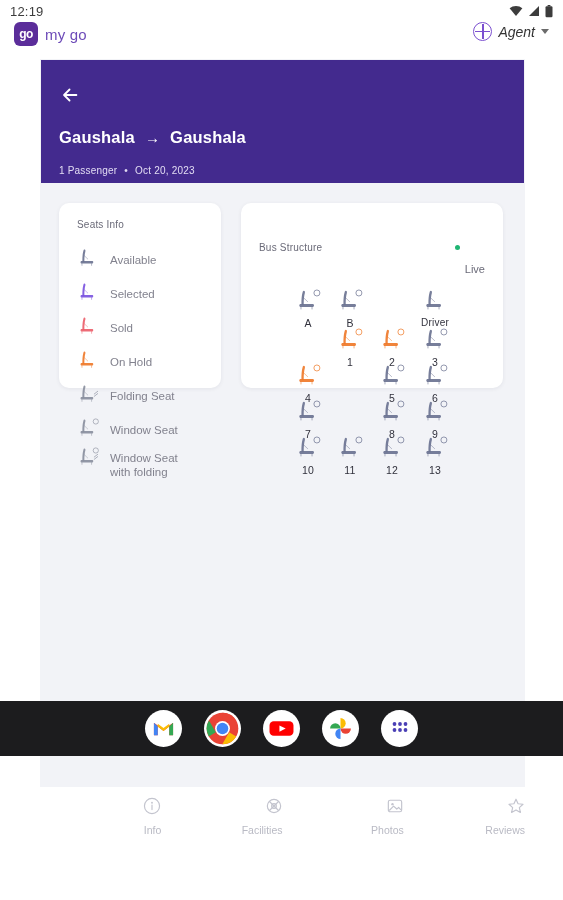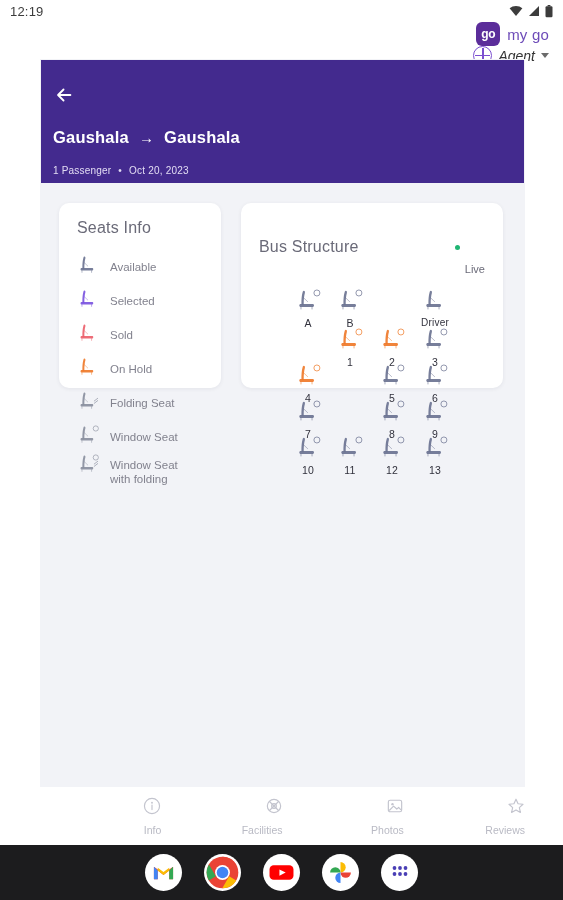--- a/index.html
+++ b/index.html
@@ -8,21 +8,21 @@
     width: 563px;
     height: 900px;
     overflow: hidden;
     background: #ffffff;
     font-family: "Liberation Sans", sans-serif;
   }
 
   #screen {
     position: relative;
     width: 563px;
-    height: 900px;
+    height: 756px;
     background: #ffffff;
   }
 
   
   .statusbar {
     position: absolute;
     top: 0; left: 0;
     width: 563px; height: 22px;
     background: #ffffff;
     display: flex;
@@ -41,24 +41,23 @@
     gap: 5px;
   }
 
   
   .appbar {
     position: absolute;
     top: 22px; left: 0;
     width: 563px; height: 37px;
     background: #ffffff;
     display: flex;
-    align-items: flex-end;
+    align-items: flex-start;
     justify-content: space-between;
     padding: 0 14px;
-    flex-direction: column;
   }
   .brand { display: flex; align-items: center; gap: 7px; }
   .brand-logo {
     width: 24px; height: 24px;
     border-radius: 6px;
     background: #5b2d9a;
     display: flex;
     align-items: center;
     justify-content: center;
     color: #ffffff;
@@ -101,21 +100,21 @@
     width: 485px; height: 786px;
     background: #f2f3f7;
   }
 
   
   .trip-header {
     position: absolute;
     top: 1px; left: 1px;
     width: 483px; height: 123px;
     background: #432a8e;
-    padding: 24px 18px 0 12px;
+    padding: 24px 18px 0 18px;
   }
   .back-arrow {
     width: 22px; height: 22px;
     cursor: pointer;
   }
   .route {
     margin-top: 18px;
     display: flex;
     align-items: center;
     gap: 10px;
@@ -137,21 +136,21 @@
   .card {
     position: absolute;
     background: #ffffff;
     border-radius: 10px;
     box-shadow: 0 1px 4px rgba(30, 30, 60, .07);
   }
   .card-legend { top: 144px; left: 19px; width: 162px; height: 185px; padding: 16px 0 0 18px; }
   .card-bus    { top: 144px; left: 201px; width: 262px; height: 185px; padding: 16px 18px 0 18px; }
 
   .card-title {
-    font-size: 16px;
+    font-size: 10px;
     color: #6a6a78;
     letter-spacing: .2px;
   }
 
   
   .legend-list { margin-top: 13px; }
   .legend-row {
     display: flex;
     align-items: center;
     gap: 10px;

